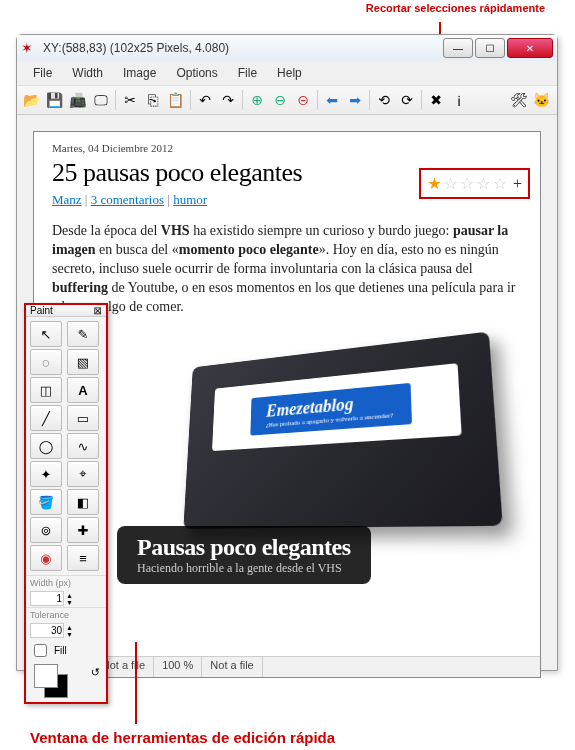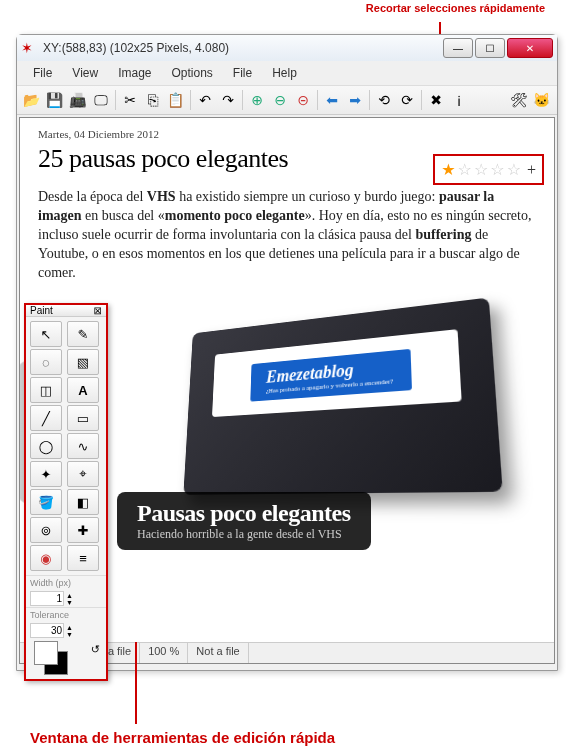--- a/index.html
+++ b/index.html
@@ -13,21 +13,21 @@
 .app-icon{width:16px;height:16px;margin-right:6px;color:#c00;font-size:14px}
 .title-text{flex:1;font-size:12px;color:#333}
 .win-btns{display:flex;gap:2px}
 .win-btn{width:28px;height:18px;border:1px solid #888;border-radius:3px;background:linear-gradient(#fafafa,#ddd);display:flex;align-items:center;justify-content:center;font-size:10px}
 .win-btn.close{width:44px;background:linear-gradient(#e58,#c12);color:#fff;border-color:#a01}
 .menubar{display:flex;padding:2px 6px;background:#f0f0f0;border-bottom:1px solid #ddd}
 .menu-item{padding:3px 10px;font-size:12px;color:#333}
 .toolbar{display:flex;align-items:center;padding:3px 4px;background:linear-gradient(#f8f8f8,#ececec);border-bottom:1px solid #ccc;gap:1px;flex-wrap:nowrap}
 .tb-btn{width:22px;height:22px;display:flex;align-items:center;justify-content:center;font-size:14px;border-radius:2px}
 .tb-sep{width:1px;height:20px;background:#ccc;margin:0 2px}
-.content{position:relative;height:545px;background:#fff;margin:2px;border:1px solid #888;overflow:hidden}
+.content{position:relative;height:545px;background:#fff;margin:16px;border:1px solid #888;overflow:hidden}
 .article{padding:10px 18px;font-family:Georgia,serif}
 .date{font-size:11px;color:#444}
 .headline{font-size:26px;font-weight:normal;margin:4px 0;letter-spacing:-0.5px}
 .meta{font-size:13px;color:#0077cc}
 .meta span{color:#888}
 .meta a{color:#0077cc;text-decoration:underline}
 .rating{position:absolute;top:36px;right:10px;border:2px solid #c00;padding:4px 6px;display:flex;gap:2px;align-items:center}
 .star{font-size:16px;color:#f90}
 .star.empty{color:#ccc}
 .rating .cross{color:#333;font-size:16px;margin-left:4px}
@@ -71,21 +71,21 @@
     <span class="title-text">XY:(588,83) (102x25 Pixels, 4.080)</span>
     <div class="win-btns">
       <div class="win-btn">—</div>
       <div class="win-btn">☐</div>
       <div class="win-btn close">✕</div>
     </div>
   </div>
 
   <div class="menubar">
     <div class="menu-item">File</div>
-    <div class="menu-item">View</div>
+    <div class="menu-item">Width</div>
     <div class="menu-item">Image</div>
     <div class="menu-item">Options</div>
     <div class="menu-item">File</div>
     <div class="menu-item">Help</div>
   </div>
 
   <div class="toolbar">
     <div class="tb-btn">📂</div>
     <div class="tb-btn">💾</div>
     <div class="tb-btn">📠</div>
@@ -112,20 +112,27 @@
     <div class="tb-btn">ℹ</div>
     <div style="flex:1"></div>
     <div class="tb-btn">🛠</div>
     <div class="tb-btn" style="color:#c00">🐱</div>
   </div>
 
   <div class="content">
     <div class="article">
       <div class="date">Martes, 04 Diciembre 2012</div>
       <div class="headline">25 pausas poco elegantes</div>
+      <div class="meta">
+        <a>Manz</a>
+        <span> | </span>
+        <a>3 comentarios</a>
+        <span> | </span>
+        <a>humor</a>
+      </div>
       <div class="rating">
         <span class="star">★</span>
         <span class="star empty">☆</span>
         <span class="star empty">☆</span>
         <span class="star empty">☆</span>
         <span class="star empty">☆</span>
         <span class="cross">+</span>
       </div>
       <div class="paragraph" id="article-body">Desde la época del <b>VHS</b> ha existido siempre un curioso y burdo juego: <b>pausar la imagen</b> en busca del «<b>momento poco elegante</b>». Hoy en día, esto no es ningún secreto, incluso suele ocurrir de forma involuntaria con la clásica pausa del <b>buffering</b> de <a>Youtube</a>, o en esos momentos en los que detienes una película para ir a buscar algo de comer.</div>
 
@@ -194,20 +201,24 @@
       </div>
   </div>
   <div class="pp-field">Tolerance</div>
   <div class="pp-spinner">
     <input value="30" style="">
     <div class="pp-spin-btns">
         <span>▲</span>
         <span>▼</span>
       </div>
   </div>
+  <div class="pp-checkbox">
+    <input type="checkbox" style="">
+    <span>Fill</span>
+  </div>
   <div class="pp-swatch">
     <div class="pp-sw fg"></div>
     <div class="pp-sw bg"></div>
     <div class="pp-swap">↺</div>
   </div>
 </div>
 
 <div class="annotation-bottom">Ventana de herramientas de edición rápida</div>
 <div class="annotation-bottom-line"></div>
 <div class="watermark">EMEZETA.COM</div>

